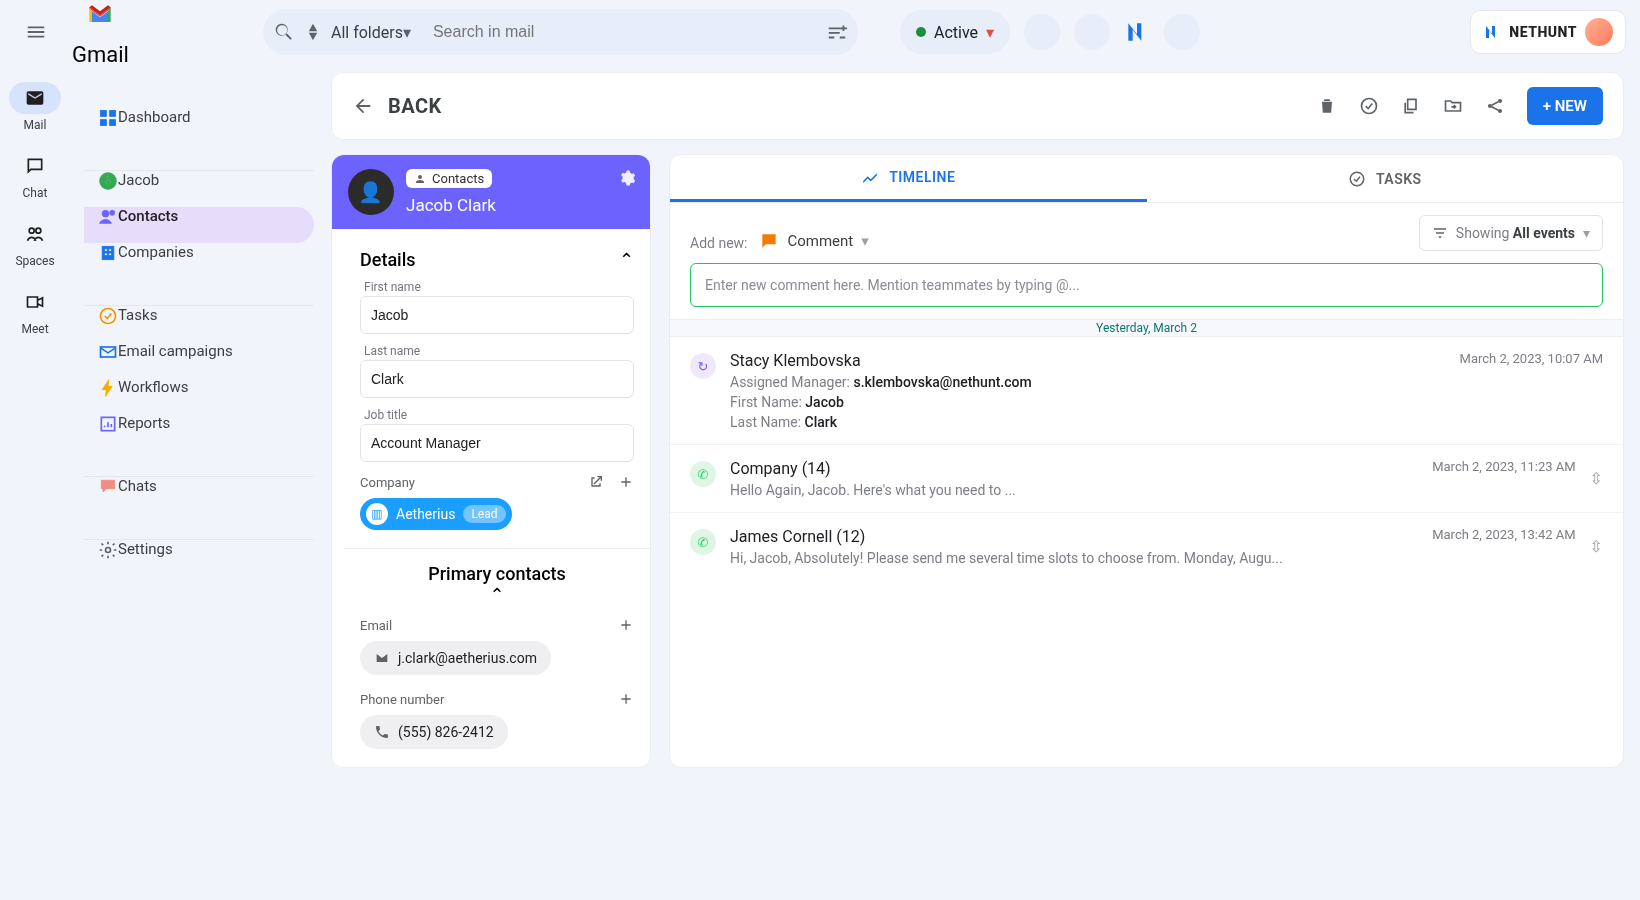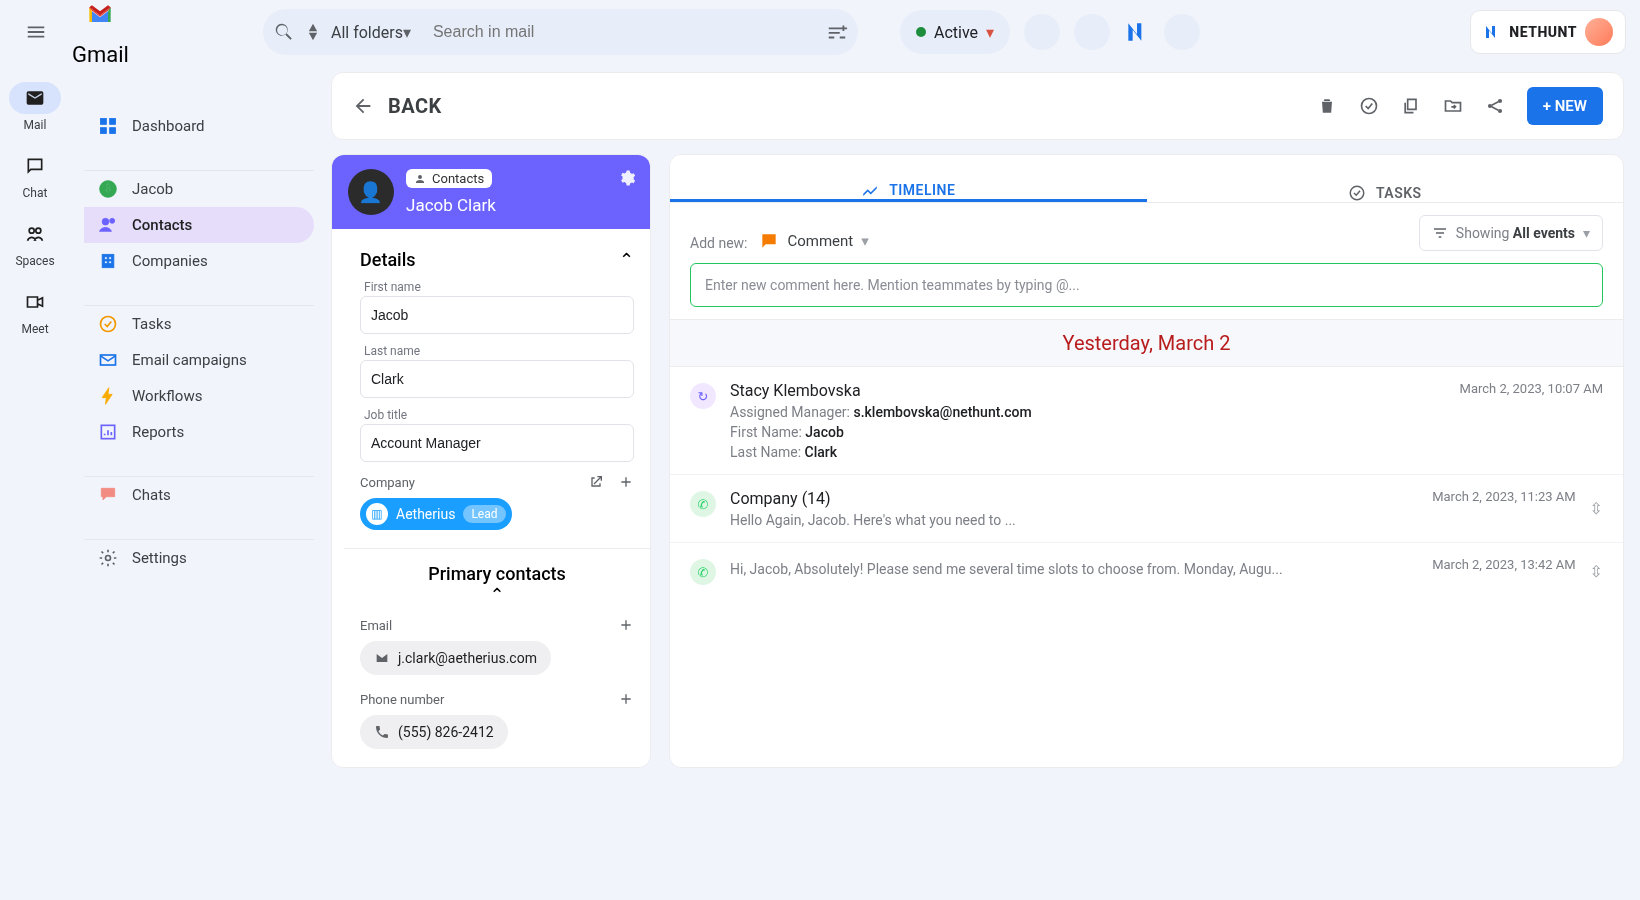--- a/index.html
+++ b/index.html
@@ -26,21 +26,21 @@
 .rail { position:fixed;top:64px;left:0;width:70px;bottom:0;display:flex;flex-direction:column;align-items:center;gap:18px;padding-top:18px; }
 .rail .item { display:flex;flex-direction:column;align-items:center;gap:4px;font-size:12px;color:#3c4043;cursor:pointer; }
 .rail .pill { width:52px;height:32px;border-radius:16px;display:flex;align-items:center;justify-content:center; }
 .rail .active-pill { background:#d7e3fc; }
 
 
 .sidebar { position:fixed;top:64px;left:70px;width:245px;bottom:0;padding:18px 0 0 14px; }
 .compose { display:flex;align-items:center;gap:14px;background:#c9e2ff;border-radius:16px;height:56px;padding:0 22px;font-size:16px;font-weight:500;color:#1f1f1f;box-shadow:0 1px 3px rgba(0,0,0,.08);cursor:pointer;width:158px; }
 .navgroup { margin-top:26px;border-top:1px solid #e5e7eb;width:230px; }
 .navgroup:first-of-type{border-top:none;}
-.navitem { display:flex;align-items:center;gap:14px;height:36px;padding:0 14px;border-radius:0 18px 18px 0;font-size:15px;color:#3c4043;cursor:pointer; }
+.navitem { display:flex;align-items:flex-start;gap:0;height:36px;padding:0 14px;border-radius:0 18px 18px 0;font-size:15px;color:#3c4043;cursor:pointer; }
 .navitem.active { background:#e6ddfb; color:#1f1f1f; font-weight:500; }
 .ico { width:20px;height:20px;display:flex;align-items:center;justify-content:center; }
 
 
 .main { position:fixed;top:64px;left:315px;right:0;bottom:0;padding:8px 16px 16px 16px;overflow:auto; }
 .toolbar { background:#fff;border-radius:16px;height:68px;display:flex;align-items:center;padding:0 20px;gap:18px; }
 .toolbar .back { display:flex;align-items:center;gap:14px;font-size:20px;font-weight:700;color:#3c4043;letter-spacing:.5px; }
 .tool-icons { margin-left:auto;display:flex;align-items:center;gap:22px;color:#5f6368; }
 .newbtn { background:#1a73e8;color:#fff;border-radius:6px;height:38px;padding:0 16px;display:flex;align-items:center;font-weight:600;font-size:15px;cursor:pointer; }
 
@@ -58,29 +58,29 @@
 .fldlabel { font-size:12px;color:#737680;margin:10px 0 2px 4px; }
 .txtfield { width:100%;border:1px solid #e2e3e8;border-radius:6px;height:38px;padding:0 10px;font-size:14px;color:#202124;background:#fff; }
 .rowline { display:flex;align-items:center;justify-content:space-between;margin-top:12px;color:#5f6368;font-size:13px; }
 .chipco { display:inline-flex;align-items:center;gap:8px;background:#1a9eff;color:#fff;border-radius:20px;height:32px;padding:0 6px 0 6px;font-size:14px;margin-top:8px; }
 .chipco .ci { width:22px;height:22px;border-radius:50%;background:#fff;color:#1a9eff;display:flex;align-items:center;justify-content:center;font-size:12px; }
 .chipco .lead { background:#74c5ff;border-radius:12px;font-size:12px;padding:2px 8px; }
 .greychip { display:inline-flex;align-items:center;gap:8px;background:#efeff1;border-radius:18px;height:34px;padding:0 14px;font-size:14px;color:#202124; }
 
 
 .rightcard { flex:1; }
-.tabs { display:flex;height:48px;border-bottom:1px solid #ececef;align-items:flex-end; }
+.tabs { display:flex;height:48px;border-bottom:1px solid #ececef; }
 .tab { flex:1;display:flex;align-items:center;justify-content:center;gap:10px;font-weight:600;font-size:14px;color:#5f6368;cursor:pointer;letter-spacing:.5px; }
 .tab.active { color:#1a73e8;border-bottom:3px solid #1a73e8; }
 .subbar { display:flex;align-items:flex-end;gap:12px;padding:12px 20px; }
 .subbar .lbl { color:#7d7f87;font-size:14px; }
 .commenttype { display:flex;align-items:center;gap:8px;font-size:15px;color:#3c4043; }
 .showing { margin-left:auto;border:1px solid #e2e3e8;border-radius:6px;height:36px;display:flex;align-items:center;gap:8px;padding:0 12px;font-size:14px;color:#3c4043; }
 .commentbox { margin:0 20px 12px;border:1px solid #22c55e;border-radius:6px;height:44px;display:flex;align-items:center;padding:0 14px;color:#8b8d95;font-size:14px; }
-.dayhdr { background:#f6f8fc;height:48px;display:flex;align-items:center;justify-content:center;color:#b91c1c;font-size:20px;border-top:1px solid #ececef;border-bottom:1px solid #ececef; }
+.dayhdr { background:#f6f8fc;height:18px;display:flex;align-items:center;justify-content:center;color:#0f766e;font-size:12px;border-top:1px solid #ececef;border-bottom:1px solid #ececef; }
 .titem { display:flex;gap:14px;padding:14px 20px;border-bottom:1px solid #f1f2f5; }
 .titem:last-child{border-bottom:none;}
 .tico { width:26px;height:26px;border-radius:50%;display:flex;align-items:center;justify-content:center;font-size:13px;margin-top:2px; }
 .tico.hist{background:#f1e8ff;color:#6c63ff;}
 .tico.wa{background:#dff6e5;color:#25d366;}
 .titem .body { flex:1; }
 .titem .title { font-size:16px;color:#202124;display:flex;align-items:center;gap:6px; }
 .titem .meta { color:#7d7f87;font-size:14px;margin-top:4px; }
 .titem .meta b { color:#202124;font-weight:500; }
 .titem .ts { color:#7d7f87;font-size:13px;white-space:nowrap; }
@@ -467,20 +467,21 @@
     <div class="body">
       <div class="title">Company (14)</div>
       <div class="meta">Hello Again, Jacob. Here's what you need to ...</div>
     </div>
     <div class="ts">March 2, 2023, 11:23 AM</div>
     <div class="exp">⇳</div>
           </div>
           <div class="titem">
     <div class="tico wa">✆</div>
     <div class="body">
+      <div class="title">James Cornell (12)</div>
       <div class="meta">Hi, Jacob, Absolutely! Please send me several time slots to choose from. Monday, Augu...</div>
     </div>
     <div class="ts">March 2, 2023, 13:42 AM</div>
     <div class="exp">⇳</div>
           </div>
         </div>
     </div>
   </div>
 </div>
 

